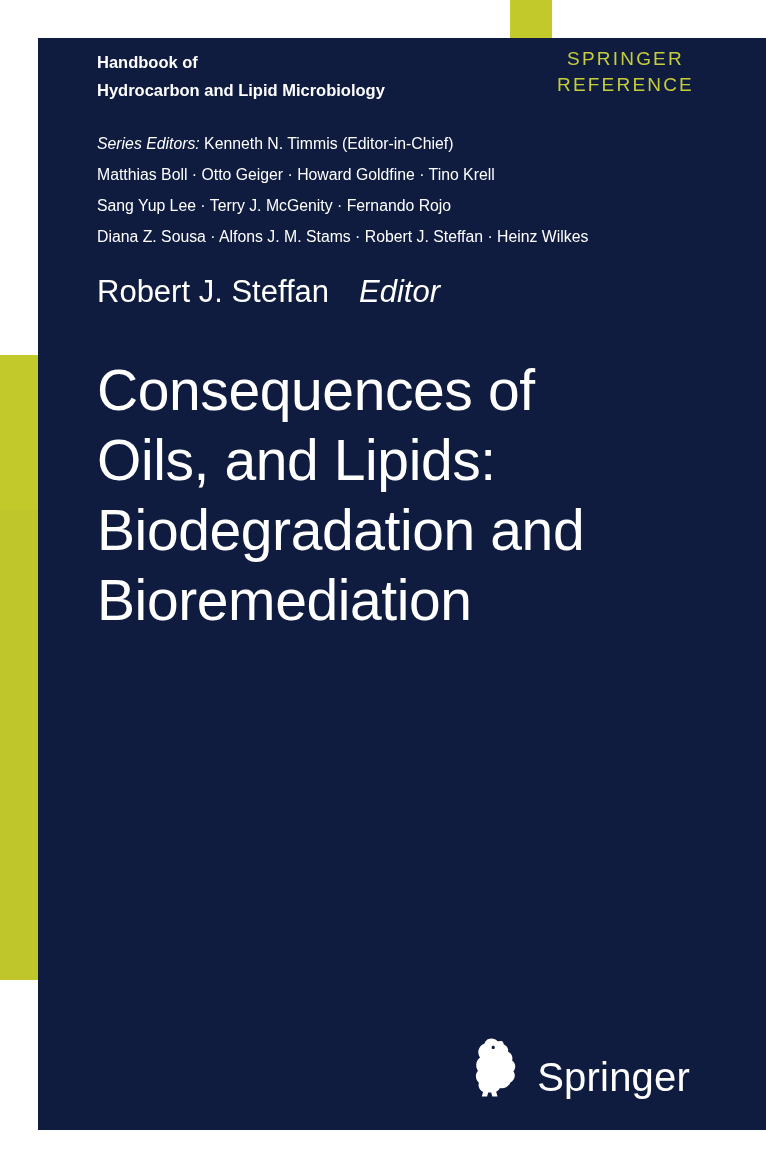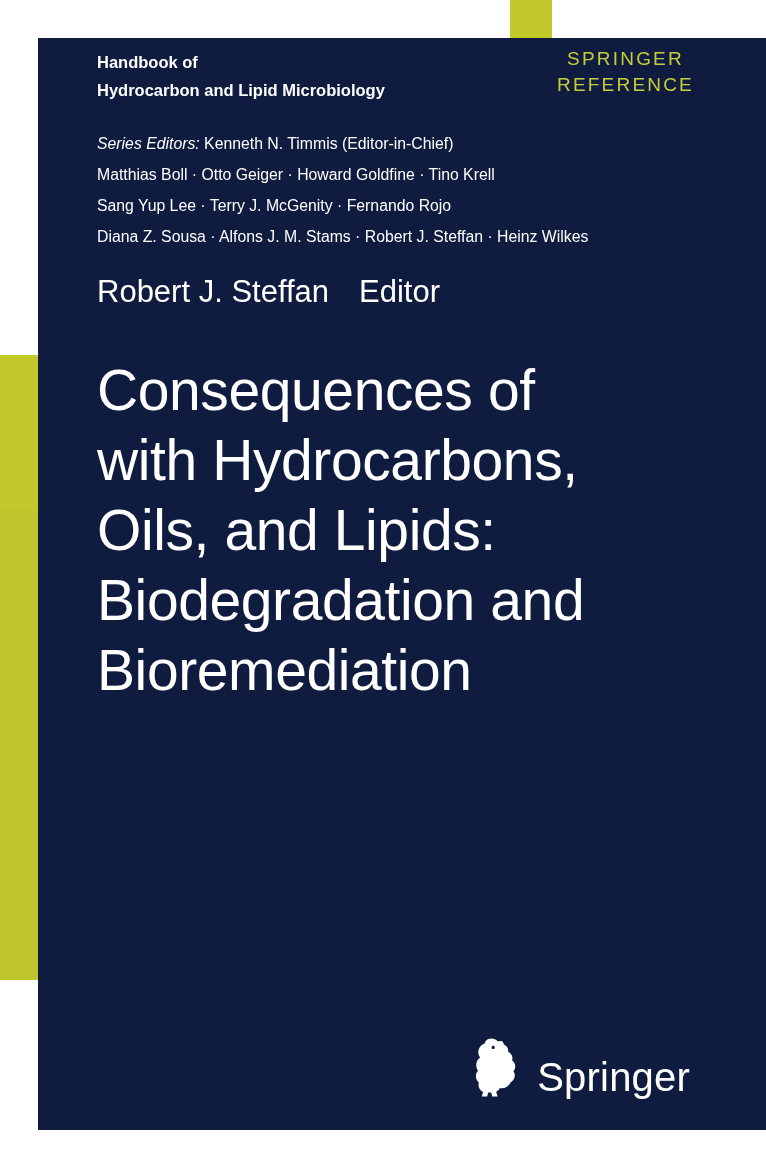--- a/index.html
+++ b/index.html
@@ -111,20 +111,21 @@
     left: 0;
     color: #ffffff;
     font-size: 31px;
     line-height: 40px;
     white-space: nowrap;
   }
   .volume-editor .ve-name {
     font-weight: normal;
   }
   .volume-editor .ve-role {
+    font-style: italic;
     margin-left: 30px;
     margin-top: 20px;
   }
 
   .book-title {
     position: absolute;
     top: 355px;
     left: 0;
     width: 620px;
     color: #ffffff;
@@ -189,21 +190,20 @@
       <div>Sang Yup Lee · Terry J. McGenity · Fernando Rojo</div>
       <div>Diana Z. Sousa · Alfons J. M. Stams · Robert J. Steffan · Heinz Wilkes</div>
     </div>
 
     <div class="volume-editor">
       <span class="ve-name">Robert J. Steffan</span><span class="ve-role">Editor</span>
     </div>
 
     <div class="book-title">
       <div>Consequences of</div>
-      <div>with Hydrocarbons,</div>
       <div>Oils, and Lipids:</div>
       <div>Biodegradation and</div>
       <div>Bioremediation</div>
     </div>
 
   </div>
 
   <div class="logo-wrap">
     <svg class="logo-mark" viewBox="0 0 56 62" aria-hidden="true">
       <path fill="#ffffff" d="M30.5 4.2c-1.4-1.6-3.6-2.6-6-2.6-2.1 0-3.9.7-5.2 1.8-1 .9-1.6 2-1.8 3.2-1.9.7-3.6 2-4.7 3.7-1.2 1.8-1.7 4-1.4 6.1.2 1.6.8 3 1.7 4.2-2.1 1.5-3.5 3.8-3.8 6.4-.3 2.4.3 4.8 1.7 6.7-1.4 1.6-2.2 3.7-2.1 5.9.1 2.4 1.2 4.6 3 6.1-.4 1.2-.5 2.5-.2 3.8.5 2.4 2.2 4.4 4.4 5.4l-1.3 4.6h5.3l1.1-4c1 .1 2 .1 3 0l1.1 4h5.2l-1.3-4.7c1.6-.8 2.9-2.1 3.7-3.7.6.1 1.2.2 1.8.2 3.9 0 7.3-2.4 8.7-5.9 2.6-1.2 4.4-3.8 4.4-6.8 0-1.6-.5-3.1-1.4-4.4 1.3-1.5 2-3.5 1.8-5.5-.2-2.2-1.4-4.1-3.1-5.3.3-.9.4-1.9.3-2.9-.3-2.6-2-4.8-4.3-5.8.1-.5.1-1 .1-1.5-.2-2.6-1.9-4.8-4.3-5.7-.3-1.3-1-2.5-1.9-3.4z"></path>

